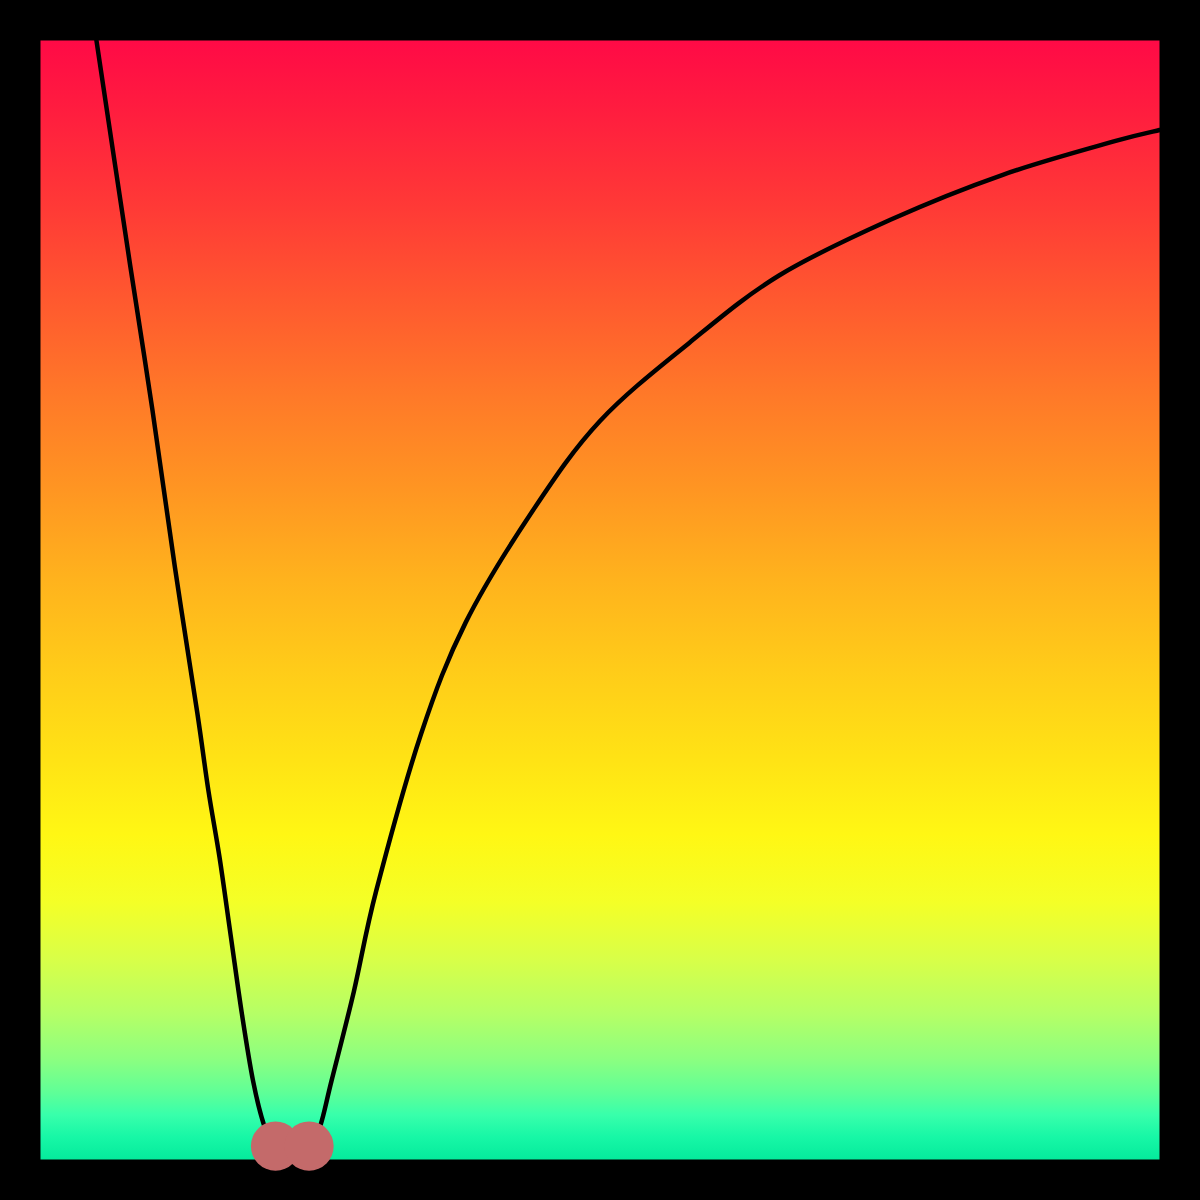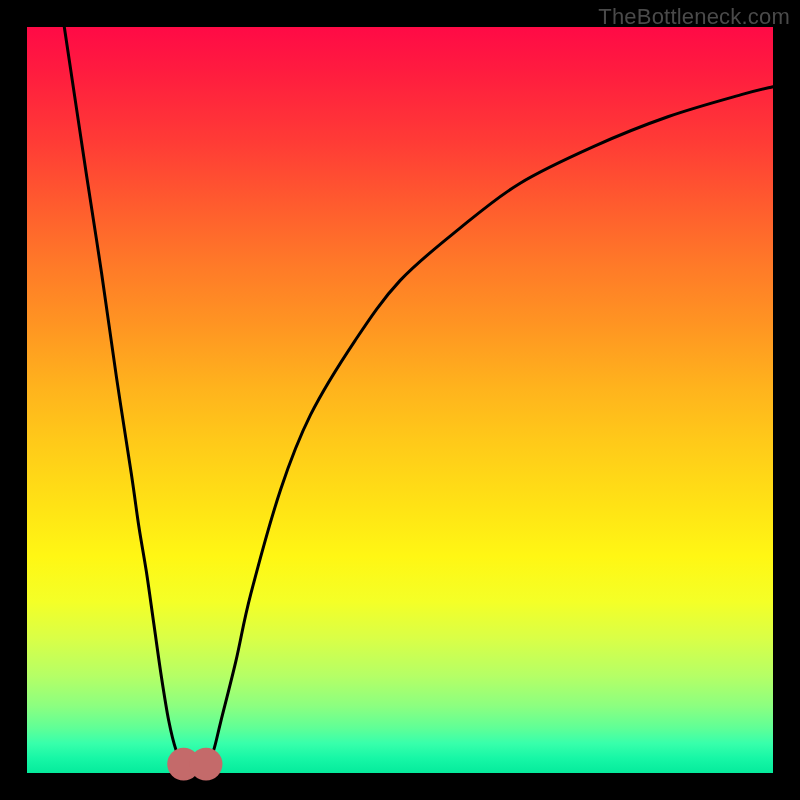--- a/index.html
+++ b/index.html
@@ -73,14 +73,13 @@
   <div class="plot-area">
     <svg class="curve-svg" viewBox="0 0 746 746" preserveAspectRatio="none">
       <path id="curve-path" fill="none" stroke="#000000" stroke-width="3" stroke-linejoin="round" stroke-linecap="round" d="M 37.30 0.00 C 41.03 24.87, 53.46 108.17, 59.68 149.20 C 65.90 190.23, 69.63 212.61, 74.60 246.18 C 79.57 279.75, 84.55 317.05, 89.52 350.62 C 94.49 384.19, 100.71 422.73, 104.44 447.60 C 108.17 472.47, 109.41 483.66, 111.90 499.82 C 114.39 515.98, 116.87 528.42, 119.36 544.58 C 121.85 560.74, 124.33 579.39, 126.82 596.80 C 129.31 614.21, 131.79 632.86, 134.28 649.02 C 136.77 665.18, 139.25 681.35, 141.74 693.78 C 144.23 706.21, 146.71 716.16, 149.20 723.62 C 151.69 731.08, 154.17 735.43, 156.66 738.54 C 159.15 741.65, 161.63 741.65, 164.12 742.27 C 166.61 742.89, 169.09 742.89, 171.58 742.27 C 174.07 741.65, 176.55 741.65, 179.04 738.54 C 181.53 735.43, 184.01 731.08, 186.50 723.62 C 188.99 716.16, 190.23 708.70, 193.96 693.78 C 197.69 678.86, 203.91 655.24, 208.88 634.10 C 213.85 612.96, 216.34 595.56, 223.80 566.96 C 231.26 538.36, 243.69 492.36, 253.64 462.52 C 263.59 432.68, 271.05 412.79, 283.48 387.92 C 295.91 363.05, 313.32 335.70, 328.24 313.32 C 343.16 290.94, 355.59 272.29, 373.00 253.64 C 390.41 234.99, 412.79 217.58, 432.68 201.42 C 452.57 185.26, 469.98 170.34, 492.36 156.66 C 514.74 142.98, 542.09 130.55, 566.96 119.36 C 591.83 108.17, 616.69 98.22, 641.56 89.52 C 666.43 80.82, 698.75 72.11, 716.16 67.14 C 733.57 62.17, 741.03 60.92, 746.00 59.68"></path>
       <g id="markers">
           <circle cx="156.66" cy="737.05" r="16.41" fill="#c46a6a"></circle>
           <circle cx="179.04" cy="737.05" r="16.41" fill="#c46a6a"></circle>
         </g>
     </svg>
   </div>
 
-  <div class="watermark">TheBottleneck.com</div>
 </div>
 
 </body></html>

